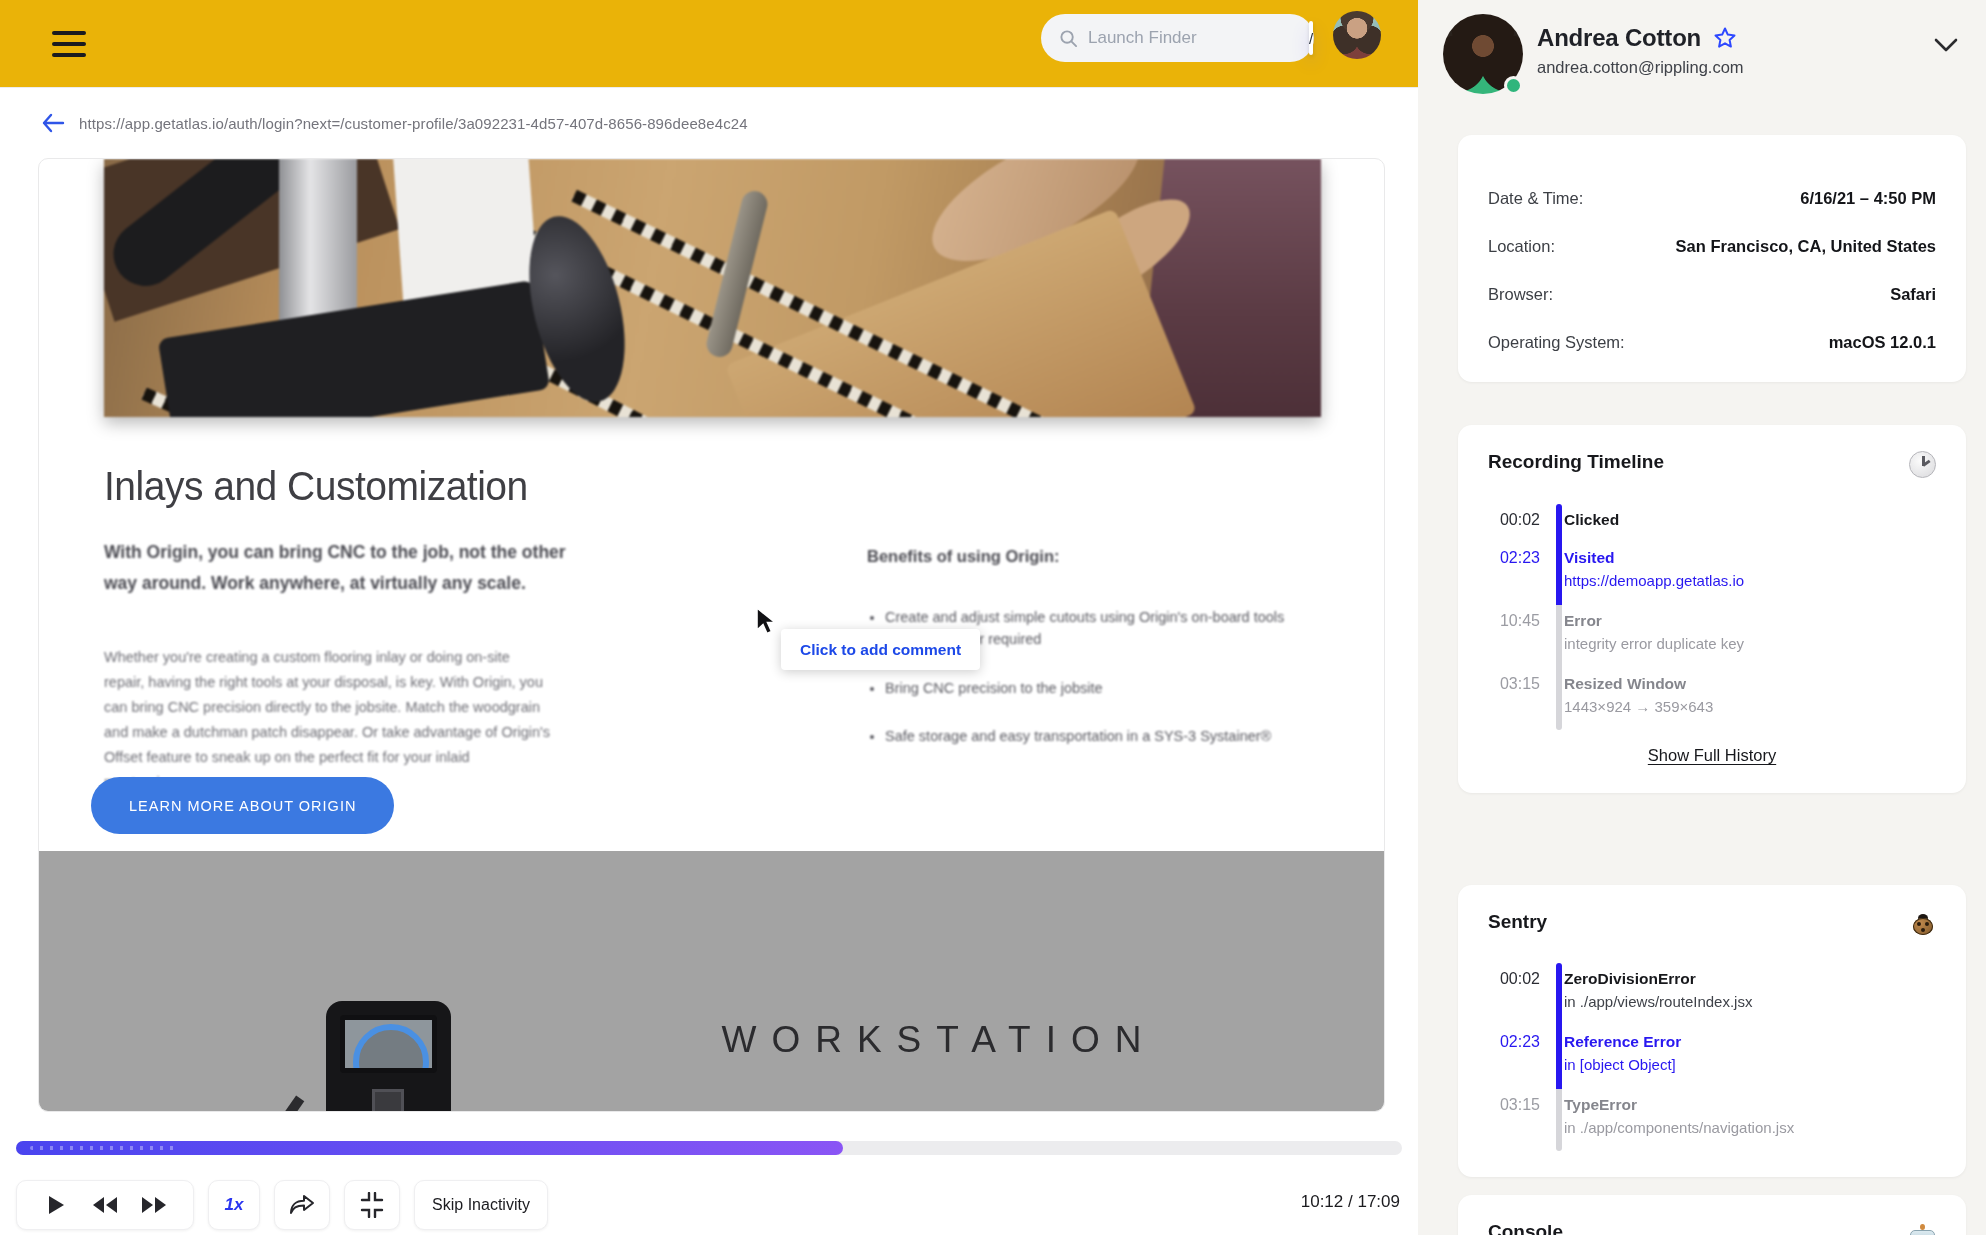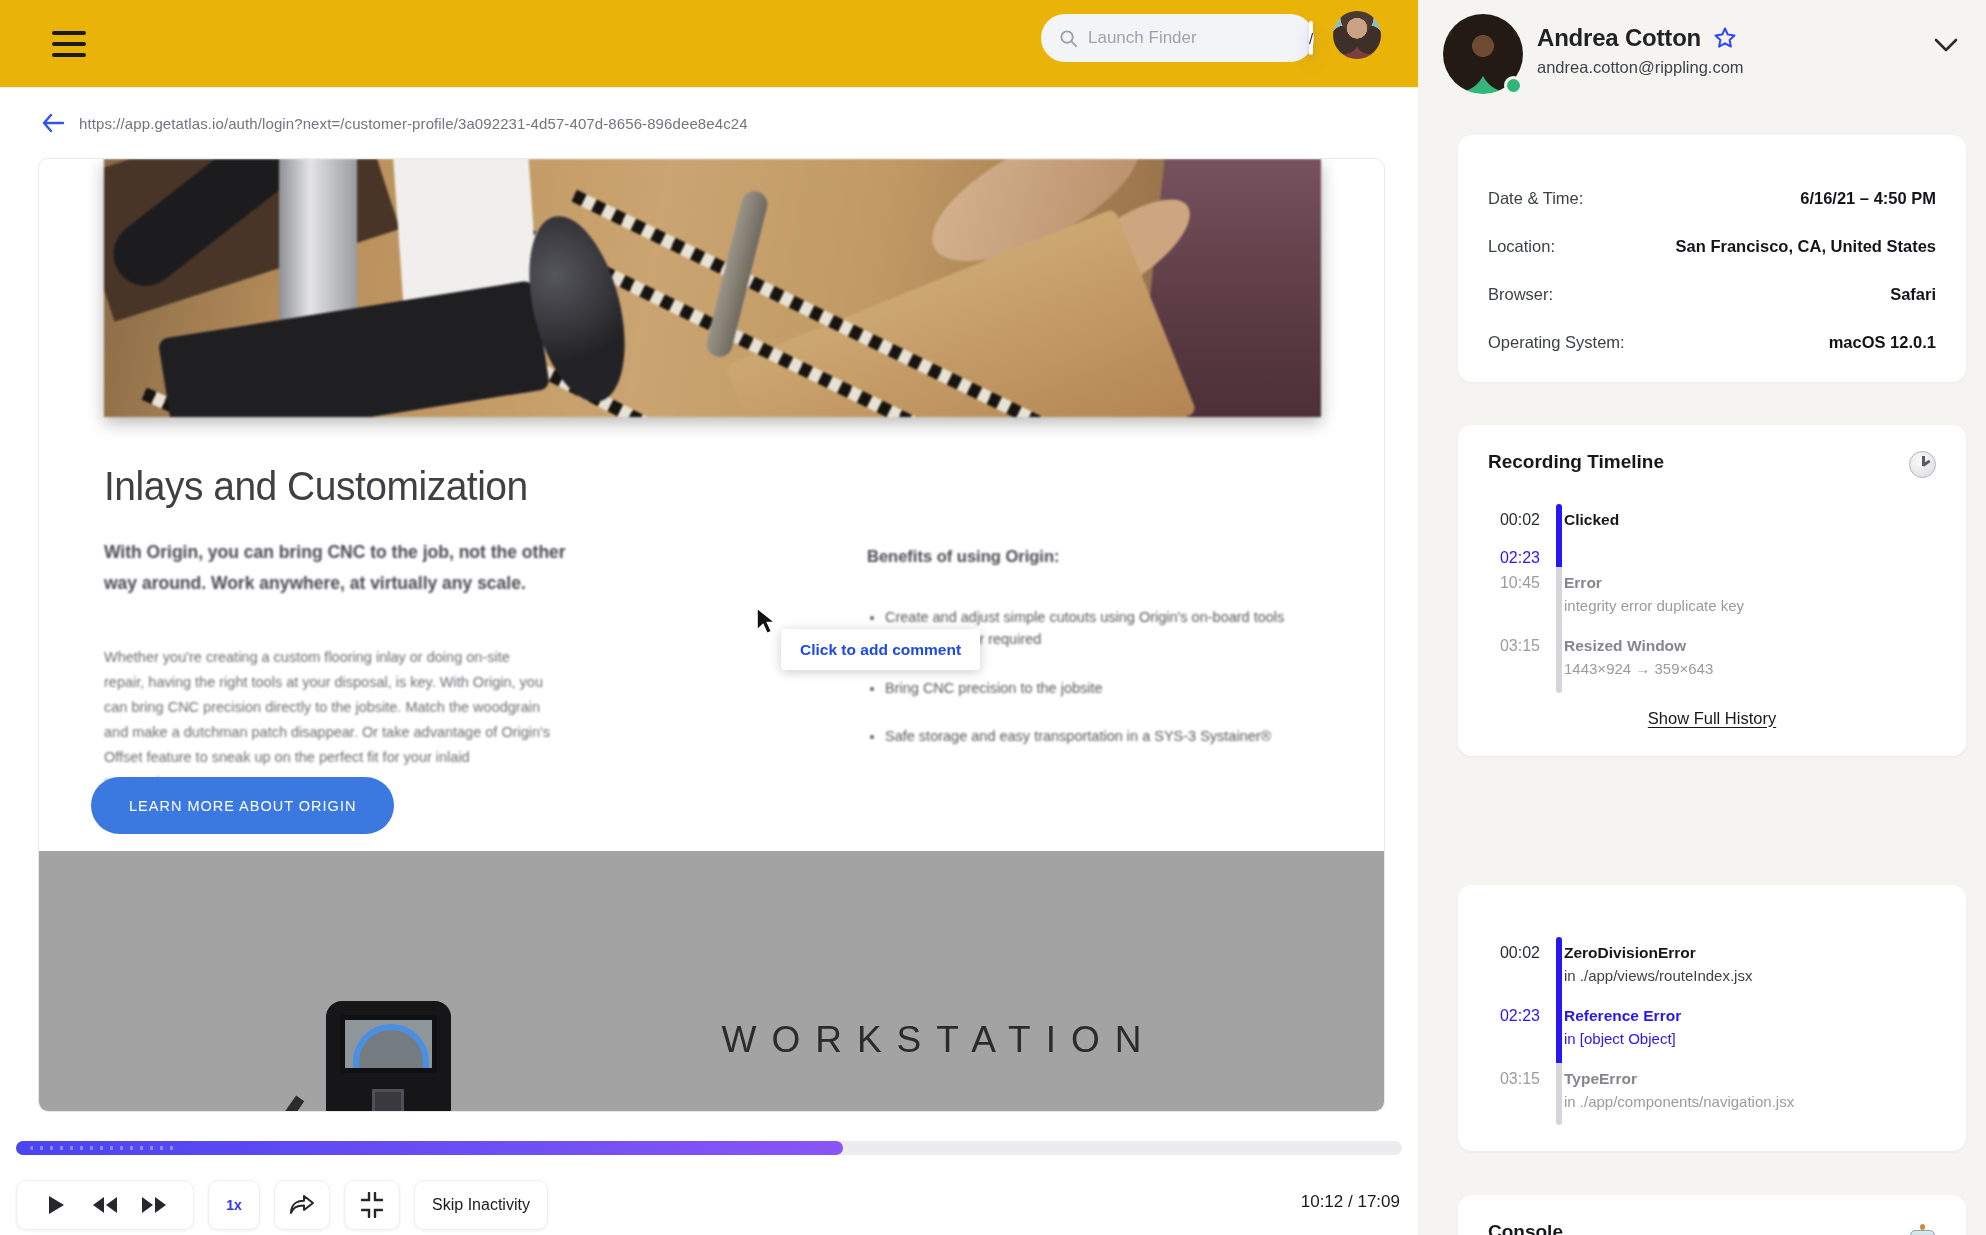--- a/index.html
+++ b/index.html
@@ -109,21 +109,21 @@
                    background:linear-gradient(90deg,#4a44ef 0%,#6b4ff2 55%,#8a55f5 100%); }
   .progress-fill::before { content:""; position:absolute; left:14px; top:5px; width:150px; height:4px;
                    background:repeating-linear-gradient(90deg,rgba(255,255,255,.35) 0 3px,transparent 3px 10px);
                    border-radius:2px; }
   .controls { position:absolute; left:0; top:1180px; width:1418px; height:50px; }
   .ctl { position:absolute; top:0; height:50px; background:#fff; border:1px solid #efeff1; border-radius:10px;
          box-shadow:0 1px 3px rgba(0,0,0,.06); display:flex; align-items:center; justify-content:center;
          cursor:pointer; font-family:inherit; }
   .ctl-group { left:16px; width:178px; justify-content:space-around; padding:0 14px; }
   .ctl-group .icon-btn { width:40px; height:50px; display:flex; align-items:center; justify-content:center; cursor:pointer; }
-  .ctl-speed { left:208px; width:52px; font-size:14px; font-weight:700; color:#2a35f0; }
+  .ctl-speed { left:208px; width:52px; font-size:17px; font-weight:700; color:#2a35f0;font-style:italic; }
   .ctl-share { left:274px; width:56px; }
   .ctl-collapse { left:344px; width:56px; }
   .ctl-skip { left:414px; width:134px; font-size:16px; color:#1b1b1f; }
   .time-display { position:absolute; right:18px; top:12px; font-size:17px; color:#1b1b1f; font-weight:500; }
 
   
   .sidebar { position:absolute; left:1418px; top:0; width:568px; height:1235px; background:#f5f4f1; }
   .profile { position:relative; height:120px; }
   .profile-avatar { position:absolute; left:25px; top:14px; width:80px; height:80px; border-radius:50%; overflow:hidden;
                     background:
@@ -359,20 +359,24 @@
         <div class="tl-item first active">
           <div class="tl-time">00:02</div>
           <div class="tl-bar"></div>
           <div class="tl-content">
             <div class="tl-title">Clicked</div>
           </div>
         </div>
         <div class="tl-item active current">
           <div class="tl-time">02:23</div>
           <div class="tl-bar"></div>
+          <div class="tl-content">
+            <div class="tl-title">Visited</div>
+            <div class="tl-desc">https://demoapp.getatlas.io</div>
+          </div>
         </div>
         <div class="tl-item future">
           <div class="tl-time">10:45</div>
           <div class="tl-bar"></div>
           <div class="tl-content">
             <div class="tl-title">Error</div>
             <div class="tl-desc">integrity error duplicate key</div>
           </div>
         </div>
         <div class="tl-item future last">
@@ -381,20 +385,30 @@
           <div class="tl-content">
             <div class="tl-title">Resized Window</div>
             <div class="tl-desc">1443×924 → 359×643</div>
           </div>
         </div>
       </div>
       <button class="show-history">Show Full History</button>
     </div>
 
     <div class="card" style="top:885px;">
+      <div class="card-head">
+        <div class="card-title">Sentry</div>
+        <div class="i-bug">
+          <div class="head"></div>
+            <div class="body"></div>
+            <div class="dot1"></div>
+            <div class="dot2"></div>
+            <div class="dot3"></div>
+        </div>
+      </div>
       <div class="tl">
         <div class="tl-item first active">
           <div class="tl-time">00:02</div>
           <div class="tl-bar"></div>
           <div class="tl-content">
             <div class="tl-title">ZeroDivisionError</div>
             <div class="tl-desc">in ./app/views/routeIndex.jsx</div>
           </div>
         </div>
         <div class="tl-item active current">

